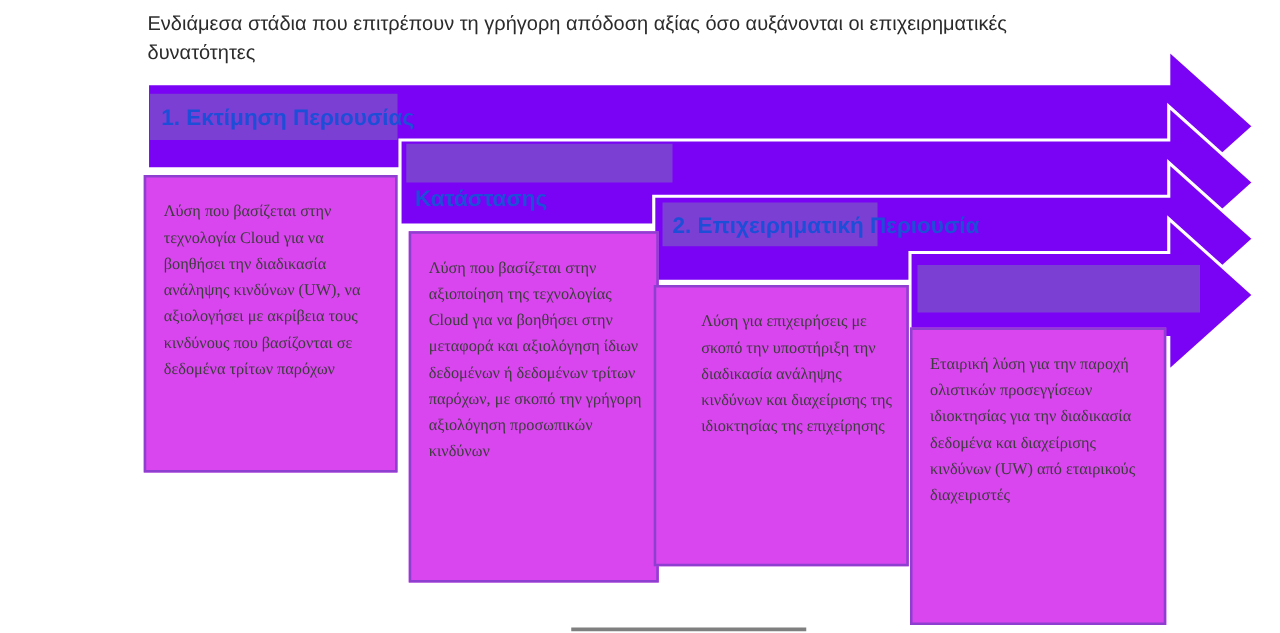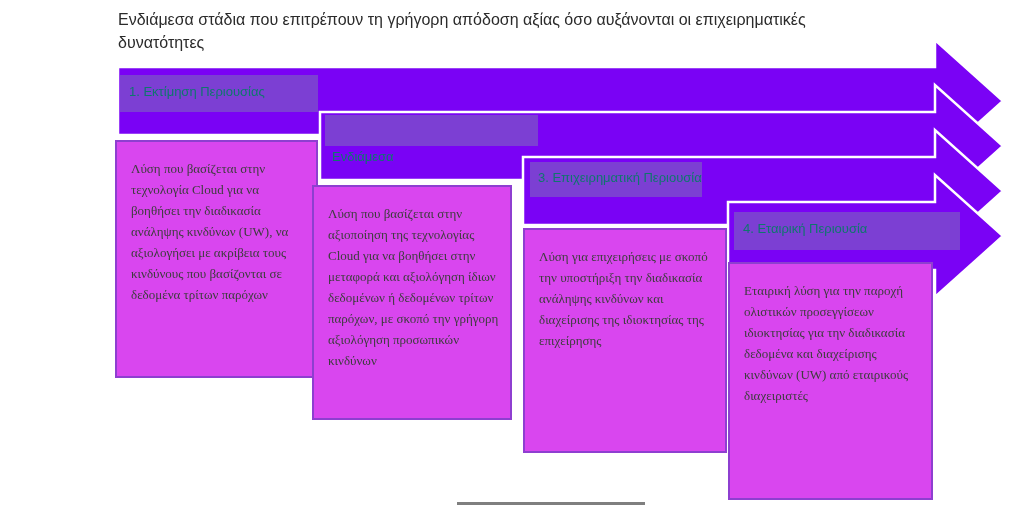--- a/index.html
+++ b/index.html
@@ -20,35 +20,35 @@
     font-size:16px;font-weight:normal;line-height:23px;color:var(--title-color);
   }
   .arrows{position:absolute;left:0;top:0;width:1024px;height:506px;}
   .arrow-shape{fill:var(--arrow-fill);stroke:#ffffff;stroke-width:2.5;}
   .label-bg{position:absolute;background:var(--label-highlight);}
   .lb1{left:120px;top:75px;width:198px;height:37px;}
   .lb2{left:325px;top:115px;width:213px;height:31px;}
   .lb3{left:530px;top:162px;width:172px;height:35px;}
   .lb4{left:734px;top:212px;width:226px;height:38px;}
   .label-text{
-    position:absolute;color:#0f766e;font-weight:normal;font-size:13px;white-space:nowrap;
+    position:absolute;color:#1d4ed8;font-weight:bold;font-size:18px;white-space:nowrap;
   }
   .lt1{left:129px;top:84px;}
   .lt2a{left:332px;top:120px;}
   .lt2b{left:332px;top:149px;}
   .lt3{left:538px;top:170px;}
   .lt4{left:743px;top:221px;}
   .desc-box{
     position:absolute;background:#d946ef;border:2px solid var(--box-border);
     box-sizing:border-box;
     font-family:Liberation Serif, serif;
   }
   .b1{left:115px;top:140px;width:203px;height:238px;}
-  .b2{left:312px;top:185px;width:200px;height:235px;}
-  .b3{left:523px;top:228px;width:204px;height:225px;}
+  .b2{left:327px;top:185px;width:200px;height:281px;}
+  .b3{left:523px;top:228px;width:204px;height:225px;padding-left:22px;}
   .b4{left:728px;top:262px;width:205px;height:238px;}
   .desc-box p{
     margin:0;padding:16px 10px 0 14px;
     font-size:13px;line-height:21px;color:var(--desc-color);
   }
   .bottom-line{
     position:absolute;left:457px;top:502px;width:188px;height:3px;
     background:var(--divider-gray);
   }
 </style>
@@ -65,23 +65,22 @@
     <polygon class="arrow-shape" points="523,157 935,157 935,130 1003,191 935,252 935,225 523,225"></polygon>
     <polygon class="arrow-shape" points="728,202 935,202 935,175 1003,236 935,297 935,270 728,270"></polygon>
   </svg>
 
   <div class="label-bg lb1"></div>
   <div class="label-bg lb2"></div>
   <div class="label-bg lb3"></div>
   <div class="label-bg lb4"></div>
 
   <div class="label-text lt1">1. Εκτίμηση Περιουσίας</div>
-  <div class="label-text lt2b">Ενδιάμεσα</div>
-  <div class="label-text lt3">3. Επιχειρηματική Περιουσία</div>
-  <div class="label-text lt4">4. Εταιρική Περιουσία</div>
+  <div class="label-text lt2b">Κατάστασης</div>
+  <div class="label-text lt3">2. Επιχειρηματική Περιουσία</div>
 
   <div class="desc-box b1">
     <p>Λύση που βασίζεται στην τεχνολογία Cloud για να βοηθήσει την διαδικασία ανάληψης κινδύνων (UW),  να αξιολογήσει με ακρίβεια τους κινδύνους που βασίζονται σε δεδομένα τρίτων παρόχων</p>
   </div>
   <div class="desc-box b2">
     <p>Λύση που βασίζεται στην αξιοποίηση της τεχνολογίας Cloud για να βοηθήσει στην μεταφορά και αξιολόγηση ίδιων δεδομένων ή δεδομένων τρίτων παρόχων, με σκοπό την γρήγορη αξιολόγηση προσωπικών κινδύνων</p>
   </div>
   <div class="desc-box b3">
     <p>Λύση για επιχειρήσεις με σκοπό την υποστήριξη την διαδικασία ανάληψης κινδύνων και διαχείρισης της ιδιοκτησίας της επιχείρησης</p>
   </div>

